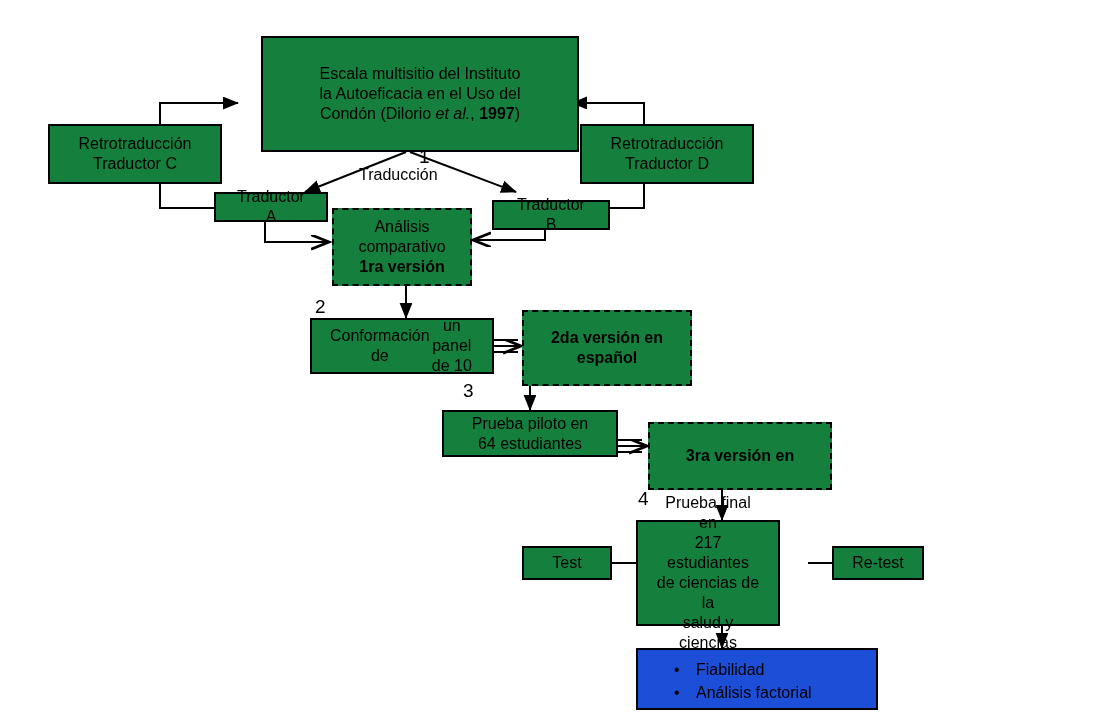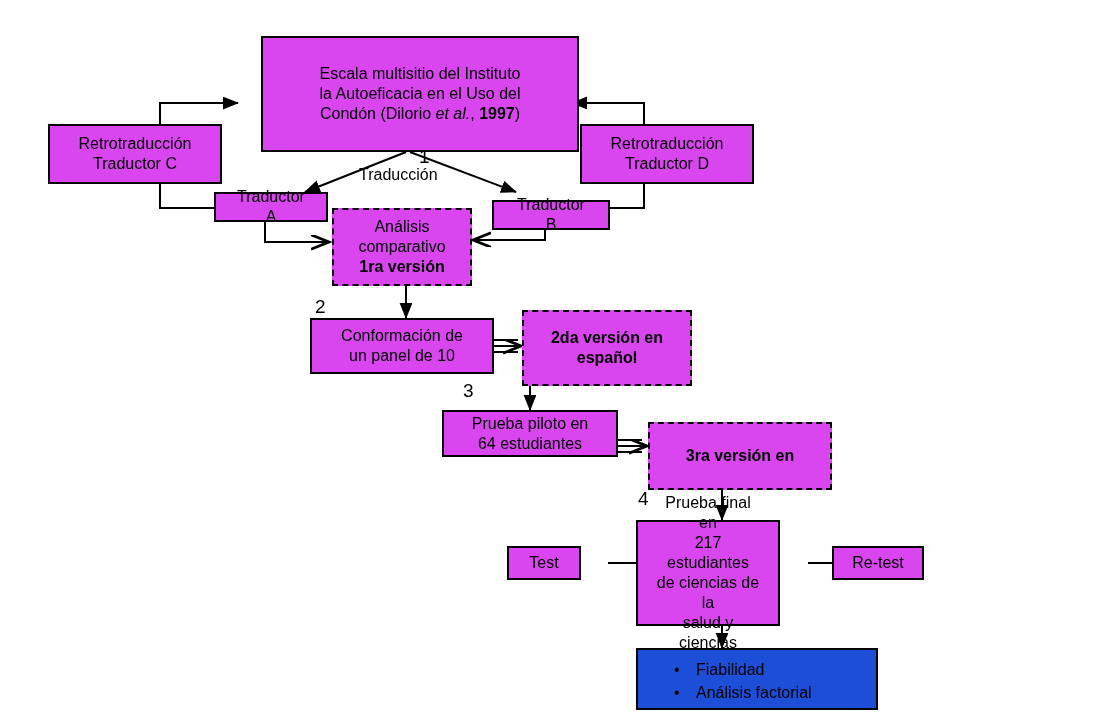--- a/index.html
+++ b/index.html
@@ -13,21 +13,21 @@
     height: 726px;
     background: #ffffff;
     font-family: "Liberation Sans", sans-serif;
     color: #000000;
     overflow: hidden;
   }
   .box {
     position: absolute;
     box-sizing: border-box;
     border: 2px solid #000000;
-    background: #d946ef;
+    background: #15803d;
     display: flex;
     align-items: center;
     justify-content: center;
     text-align: center;
     line-height: 1.25;
     font-size: 16px;
     padding: 2px 18px;
     z-index: 3;
   }
   .box.dashed {
@@ -159,21 +159,21 @@
   </div>
 
   <div class="box dashed" style="left:332px; top:208px; width:140px; height:78px; flex-direction:column; font-weight:normal;">
     <span>Análisis</span>
     <span>comparativo</span>
     <span class="bold">1ra versión</span>
   </div>
 
   <div class="num" style="left:315px; top:296px;">2</div>
 
-  <div class="box" style="left:310px; top:318px; width:184px; height:56px; flex-direction:column;">
+  <div class="box" style="left:310px; top:318px; width:184px; height:56px; flex-direction:row;">
     <span>Conformación de</span>
     <span>un panel de 10</span>
   </div>
 
   <div class="box dashed" style="left:522px; top:310px; width:170px; height:76px; flex-direction:column;">
     <span>2da versión en</span>
     <span>español</span>
   </div>
 
   <div class="num" style="left:463px; top:380px;">3</div>
@@ -189,21 +189,21 @@
 
   <div class="num" style="left:638px; top:488px;">4</div>
 
   <div class="box" style="left:636px; top:520px; width:144px; height:106px; flex-direction:column;">
     <span>Prueba final en</span>
     <span>217 estudiantes</span>
     <span>de ciencias de la</span>
     <span>salud y ciencias</span>
   </div>
 
-  <div class="box" style="left:507px; top:546px; width:74px; height:34px;">
+  <div class="box" style="left:522px; top:546px; width:90px; height:34px;">
     <span>Test</span>
   </div>
 
   <div class="box" style="left:832px; top:546px; width:92px; height:34px;">
     <span>Re-test</span>
   </div>
 
   <div class="bullets" style="left:636px; top:648px; width:242px; height:62px;">
     <div class="b-item">Fiabilidad</div>
     <div class="b-item">Análisis factorial</div>

